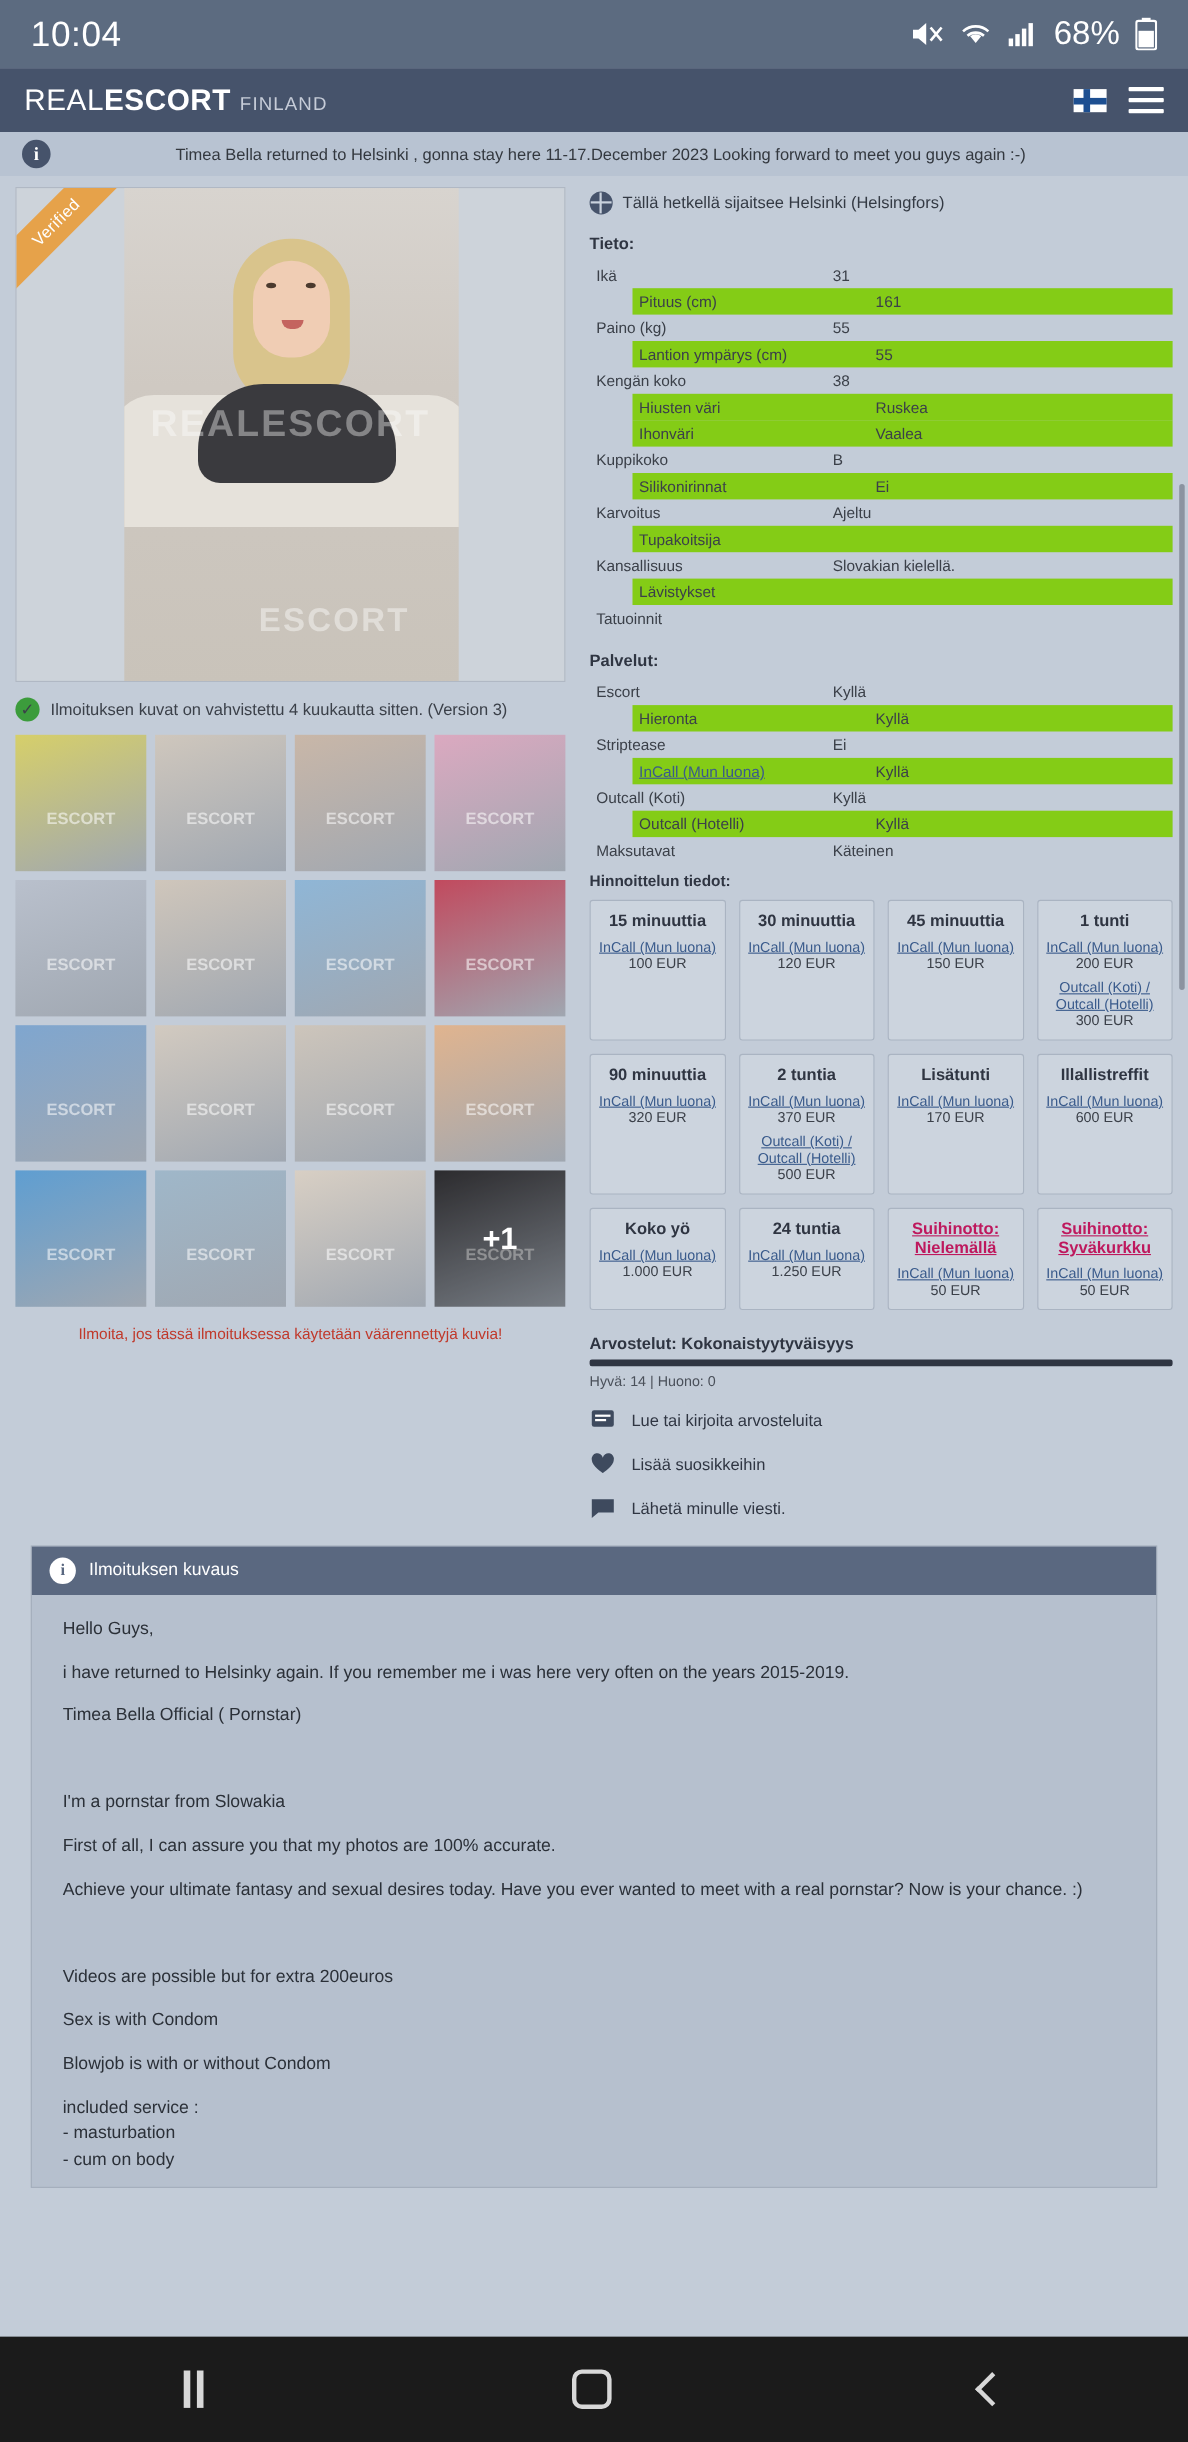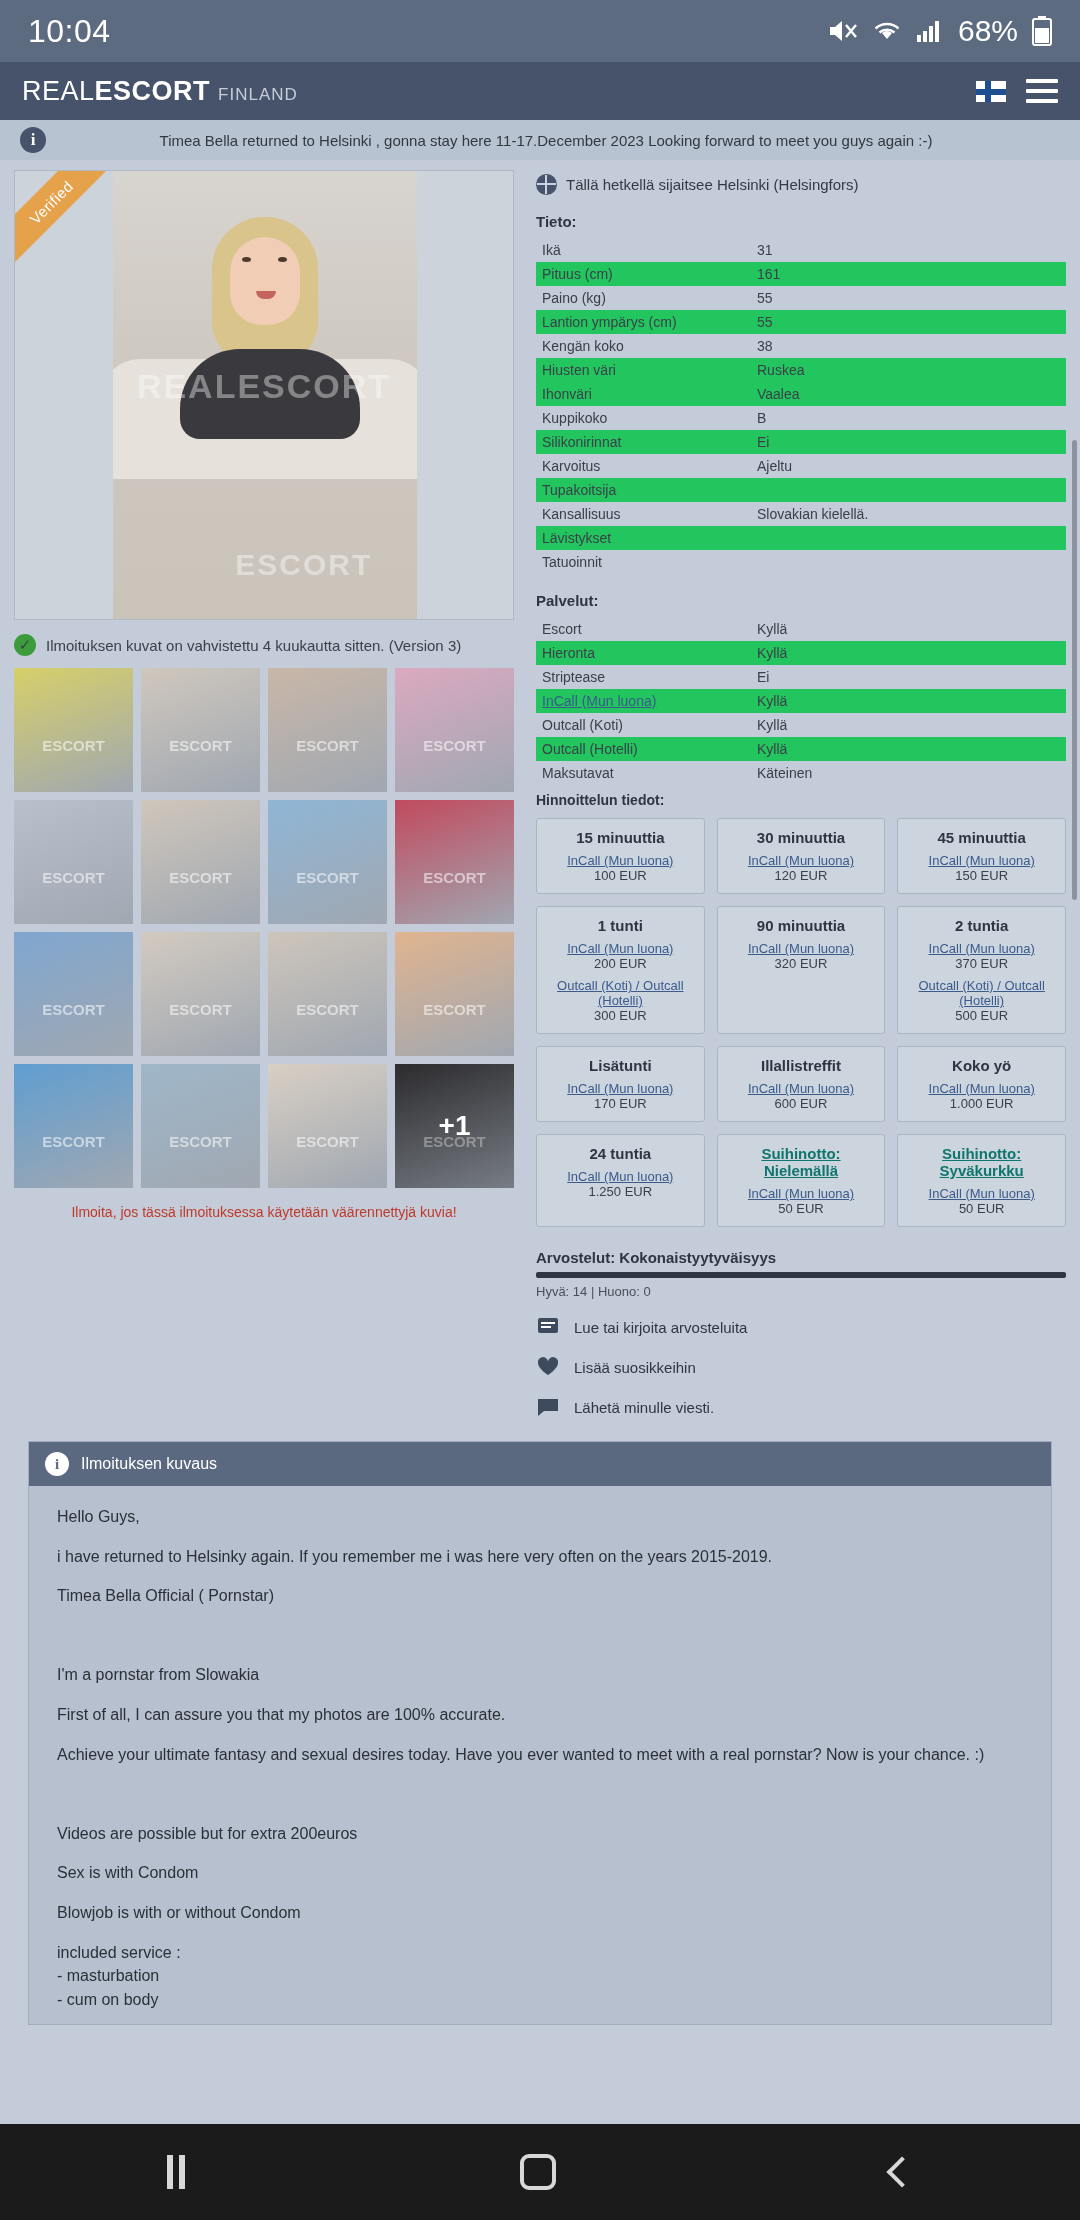--- a/index.html
+++ b/index.html
@@ -173,33 +173,33 @@
   .globe {
     width:21px;height:21px;border-radius:50%;background:#46536b;flex:0 0 21px;
     position:relative;
   }
   .globe:before{content:"";position:absolute;left:9px;top:1px;width:2px;height:19px;background:#c9d2dd;}
   .globe:after{content:"";position:absolute;left:1px;top:9px;width:19px;height:2px;background:#c9d2dd;}
   .loc-line span { font-size:15px;color:#343a44;}
 
   .sect-title { font-size:15px; font-weight:bold; color:#2f3542; margin: 4px 0 8px 0;}
   .kv { display:flex; font-size:14px; color:#3b4049; padding: 4px 6px; }
-  .kv.alt { background: #22c55e; }
+  .kv.alt { background: #84cc16; margin-left: 39px; }
   .kv .k { width: 215px; flex: 0 0 215px;}
   .kv .k.link { color:#3a5b8c; text-decoration: underline; }
   .kv .v { flex:1; }
 
   .price-title { font-size:14px;font-weight:bold;color:#2f3542;margin: 7px 0 10px 0;}
-  .price-grid { display:grid; grid-template-columns: repeat(3,1fr); gap: 12px;}
+  .price-grid { display:grid; grid-template-columns: repeat(4,1fr); gap: 12px;}
   .price-card {
     background:#ccd4de; border:1px solid #aab4c2; border-radius:3px;
     padding: 10px 6px; text-align:center;
   }
   .price-card .ph { font-size:15px; color:#2f3542; font-weight:bold; margin-bottom:7px;}
-  .price-card .ph.u { text-decoration: underline; color:#0f766e;}
+  .price-card .ph.u { text-decoration: underline; color:#be185d;}
   .price-card .pl { font-size:13px; color:#3a5b8c; text-decoration: underline; }
   .price-card .pv { font-size:13px; color:#3b4049; margin-bottom: 7px;}
   .price-card .pv:last-child{margin-bottom:0;}
 
   .rating-title { font-size:15px;font-weight:bold;color:#2f3542;margin: 22px 0 6px 0;}
   .rating-bar { height: 6px; background:#2f3542; width: 100%; border-radius:2px;}
   .rating-sub { font-size:13px;color:#4a505a;margin-top:6px;}
 
   .action { display:flex; align-items:center; gap:14px; margin-top: 16px; }
   .action .lbl { font-size:15px; color:#2f3542;}

